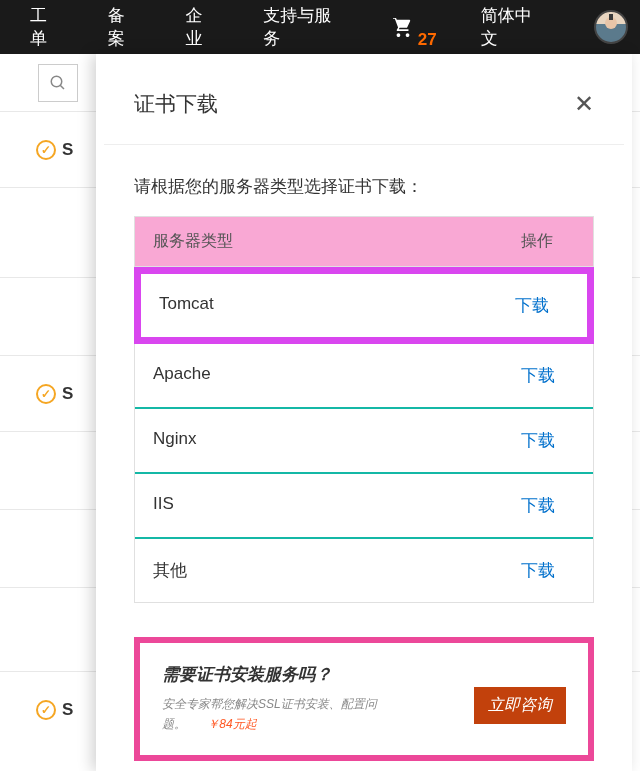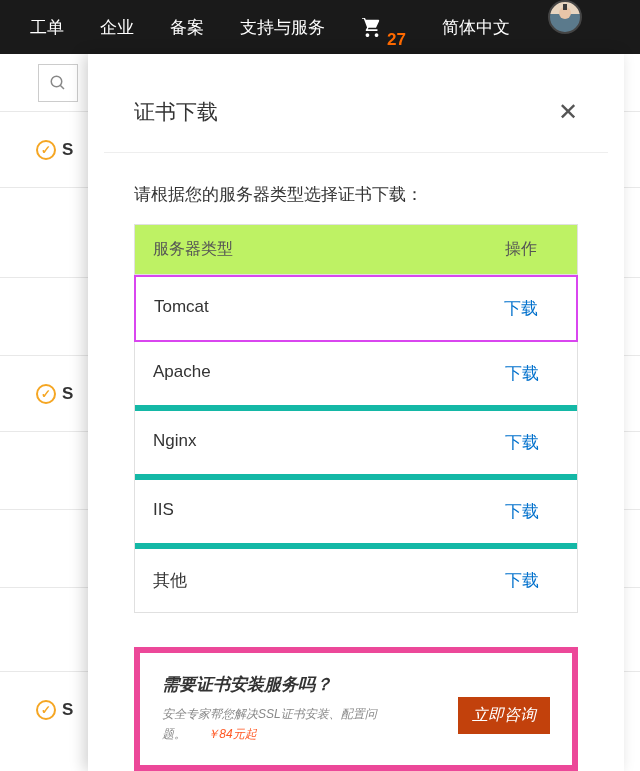--- a/index.html
+++ b/index.html
@@ -1,66 +1,66 @@
 <!DOCTYPE html>
 <html><head>
   <meta charset="utf-8">
   <style>
     * { margin: 0; padding: 0; box-sizing: border-box; }
     body { font-family: "Microsoft YaHei", Arial, sans-serif; width: 640px; height: 771px; overflow: hidden; position: relative; background: #fff; }
     
-    .topnav { background: #1a1a1a; height: 54px; display: flex; padding: 0 12px; gap: 0; }
+    .topnav { background: #1a1a1a; height: 54px; display: flex; align-items: center; padding: 0 12px; gap: 8px; }
     .nav-item { color: #fff; font-size: 17px; padding: 0 18px; cursor: pointer; display: flex; align-items: center; height: 100%; }
     .cart { display: flex; align-items: center; gap: 4px; }
     .cart-count { color: #ff6a00; font-weight: bold; font-size: 17px; margin-top: 25px; }
     .avatar { width: 34px; height: 34px; border-radius: 50%; background: linear-gradient(#e8d5c0 40%, #5b7a8c 40%); margin-left: 20px; position: relative; border: 2px solid #444; }
     .avatar::before { content: ''; position: absolute; width: 12px; height: 12px; background: #e8c5a8; border-radius: 50%; top: 5px; left: 9px; }
     .avatar::after { content: ''; position: absolute; width: 4px; height: 6px; background: #3a3a3a; top: 2px; left: 13px; }
     
     .bg-list { position: absolute; top: 54px; left: 0; width: 100%; }
     .bg-row { height: 76px; border-bottom: 1px solid #e8e8e8; display: flex; align-items: center; padding-left: 36px; }
     .bg-row.first { height: 58px; border-top: none; }
     .bg-row.searchrow { justify-content: flex-start; padding-left: 38px; }
     .search-box { width: 40px; height: 38px; border: 1px solid #ccc; display: flex; align-items: center; justify-content: center; }
     .check-icon { width: 20px; height: 20px; border-radius: 50%; border: 2px solid #f5a623; display: flex; align-items: center; justify-content: center; font-size: 12px; color: #f5a623; font-weight: bold; }
     .bg-label { margin-left: 6px; font-size: 17px; color: #333; font-weight: bold; }
     
-    .panel { position: absolute; top: 54px; right: 16px; width: 536px; height: calc(100% - 54px); background: #fff; box-shadow: -4px 0 14px rgba(0,0,0,0.18); padding: 16px; }
+    .panel { position: absolute; top: 54px; right: 8px; width: 536px; height: calc(100% - 54px); background: #fff; box-shadow: -4px 0 14px rgba(0,0,0,0.18); padding: 8px; }
     .panel-header { display: flex; align-items: center; justify-content: space-between; padding: 28px 30px 26px 30px; border-bottom: 1px solid #eee; }
     .panel-title { font-size: 21px; color: #333; }
     .close-x { font-size: 24px; color: #555; cursor: pointer; font-weight: 300; }
     
     .panel-body { padding: 30px; }
     .instruction { font-size: 17px; color: #333; margin-bottom: 18px; }
     
     .dl-table { width: 100%; border: 1px solid #e0e0e0; }
-    .dl-head { display: flex; background: #bef264; border-bottom: 1px solid #e0e0e0; font-family: Liberation Serif, serif; }
+    .dl-head { display: flex; background: #f9a8d4; border-bottom: 1px solid #e0e0e0; font-family: Liberation Serif, serif; }
     .dl-head .col { padding: 14px 18px; font-size: 16px; color: #555; }
     .col-type { flex: 1; }
     .col-op { width: 90px; text-align: left; }
-    .dl-row { display: flex; border-bottom: 6px solid #14b8a6; }
+    .dl-row { display: flex; border-bottom: 2px solid #14b8a6; }
     .dl-row:last-child { border-bottom: none; gap: 12px; }
     .dl-row .col { padding: 20px 18px; font-size: 17px; }
     .dl-row .col-type { color: #333; }
     .dl-row .col-op { color: #0070cc; cursor: pointer; }
-    .highlight { border: 2px solid #d946ef; margin: 0 -1px; }
+    .highlight { border: 7px solid #d946ef; margin: 0 -1px; }
     
     .promo { margin-top: 34px; border: 6px solid #ec4899; padding: 20px 22px; position: relative; font-style: italic; }
     .promo-title { font-size: 17px; font-weight: bold; color: #333; margin-bottom: 8px; }
     .promo-desc { font-size: 12px; color: #888; line-height: 1.7; }
     .promo-price { color: #ff5722; margin-left: 18px; }
     .promo-btn { position: absolute; right: 22px; top: 44px; background: #c2410c; color: #fff; padding: 8px 14px; font-size: 16px; cursor: pointer; }
   </style>
 </head>
 <body>
 
 <div class="topnav">
   <div class="nav-item">工单</div>
+  <div class="nav-item">备案</div>
   <div class="nav-item">企业</div>
-  <div class="nav-item">备案</div>
   <div class="nav-item">支持与服务</div>
   <div class="nav-item cart">
     <svg width="22" height="20" viewBox="0 0 24 22" fill="#fff">
         <path d="M7 18c-1.1 0-2 .9-2 2s.9 2 2 2 2-.9 2-2-.9-2-2-2zm10 0c-1.1 0-2 .9-2 2s.9 2 2 2 2-.9 2-2-.9-2-2-2zM1 2h2l3.6 9.6L5.2 14c-.2.3-.2.7 0 1 .2.3.5.5.8.5h12v-2H7.4l.9-1.6h7.5c.4 0 .7-.2.9-.6l3.2-7c.2-.4 0-.9-.4-1.1-.1-.1-.3-.1-.4-.1H5.2L4.3 1H1v1z"></path>
       </svg>
     <span class="cart-count">27</span>
   </div>
   <div class="nav-item">简体中文</div>
   <div class="avatar"></div>
 </div>

